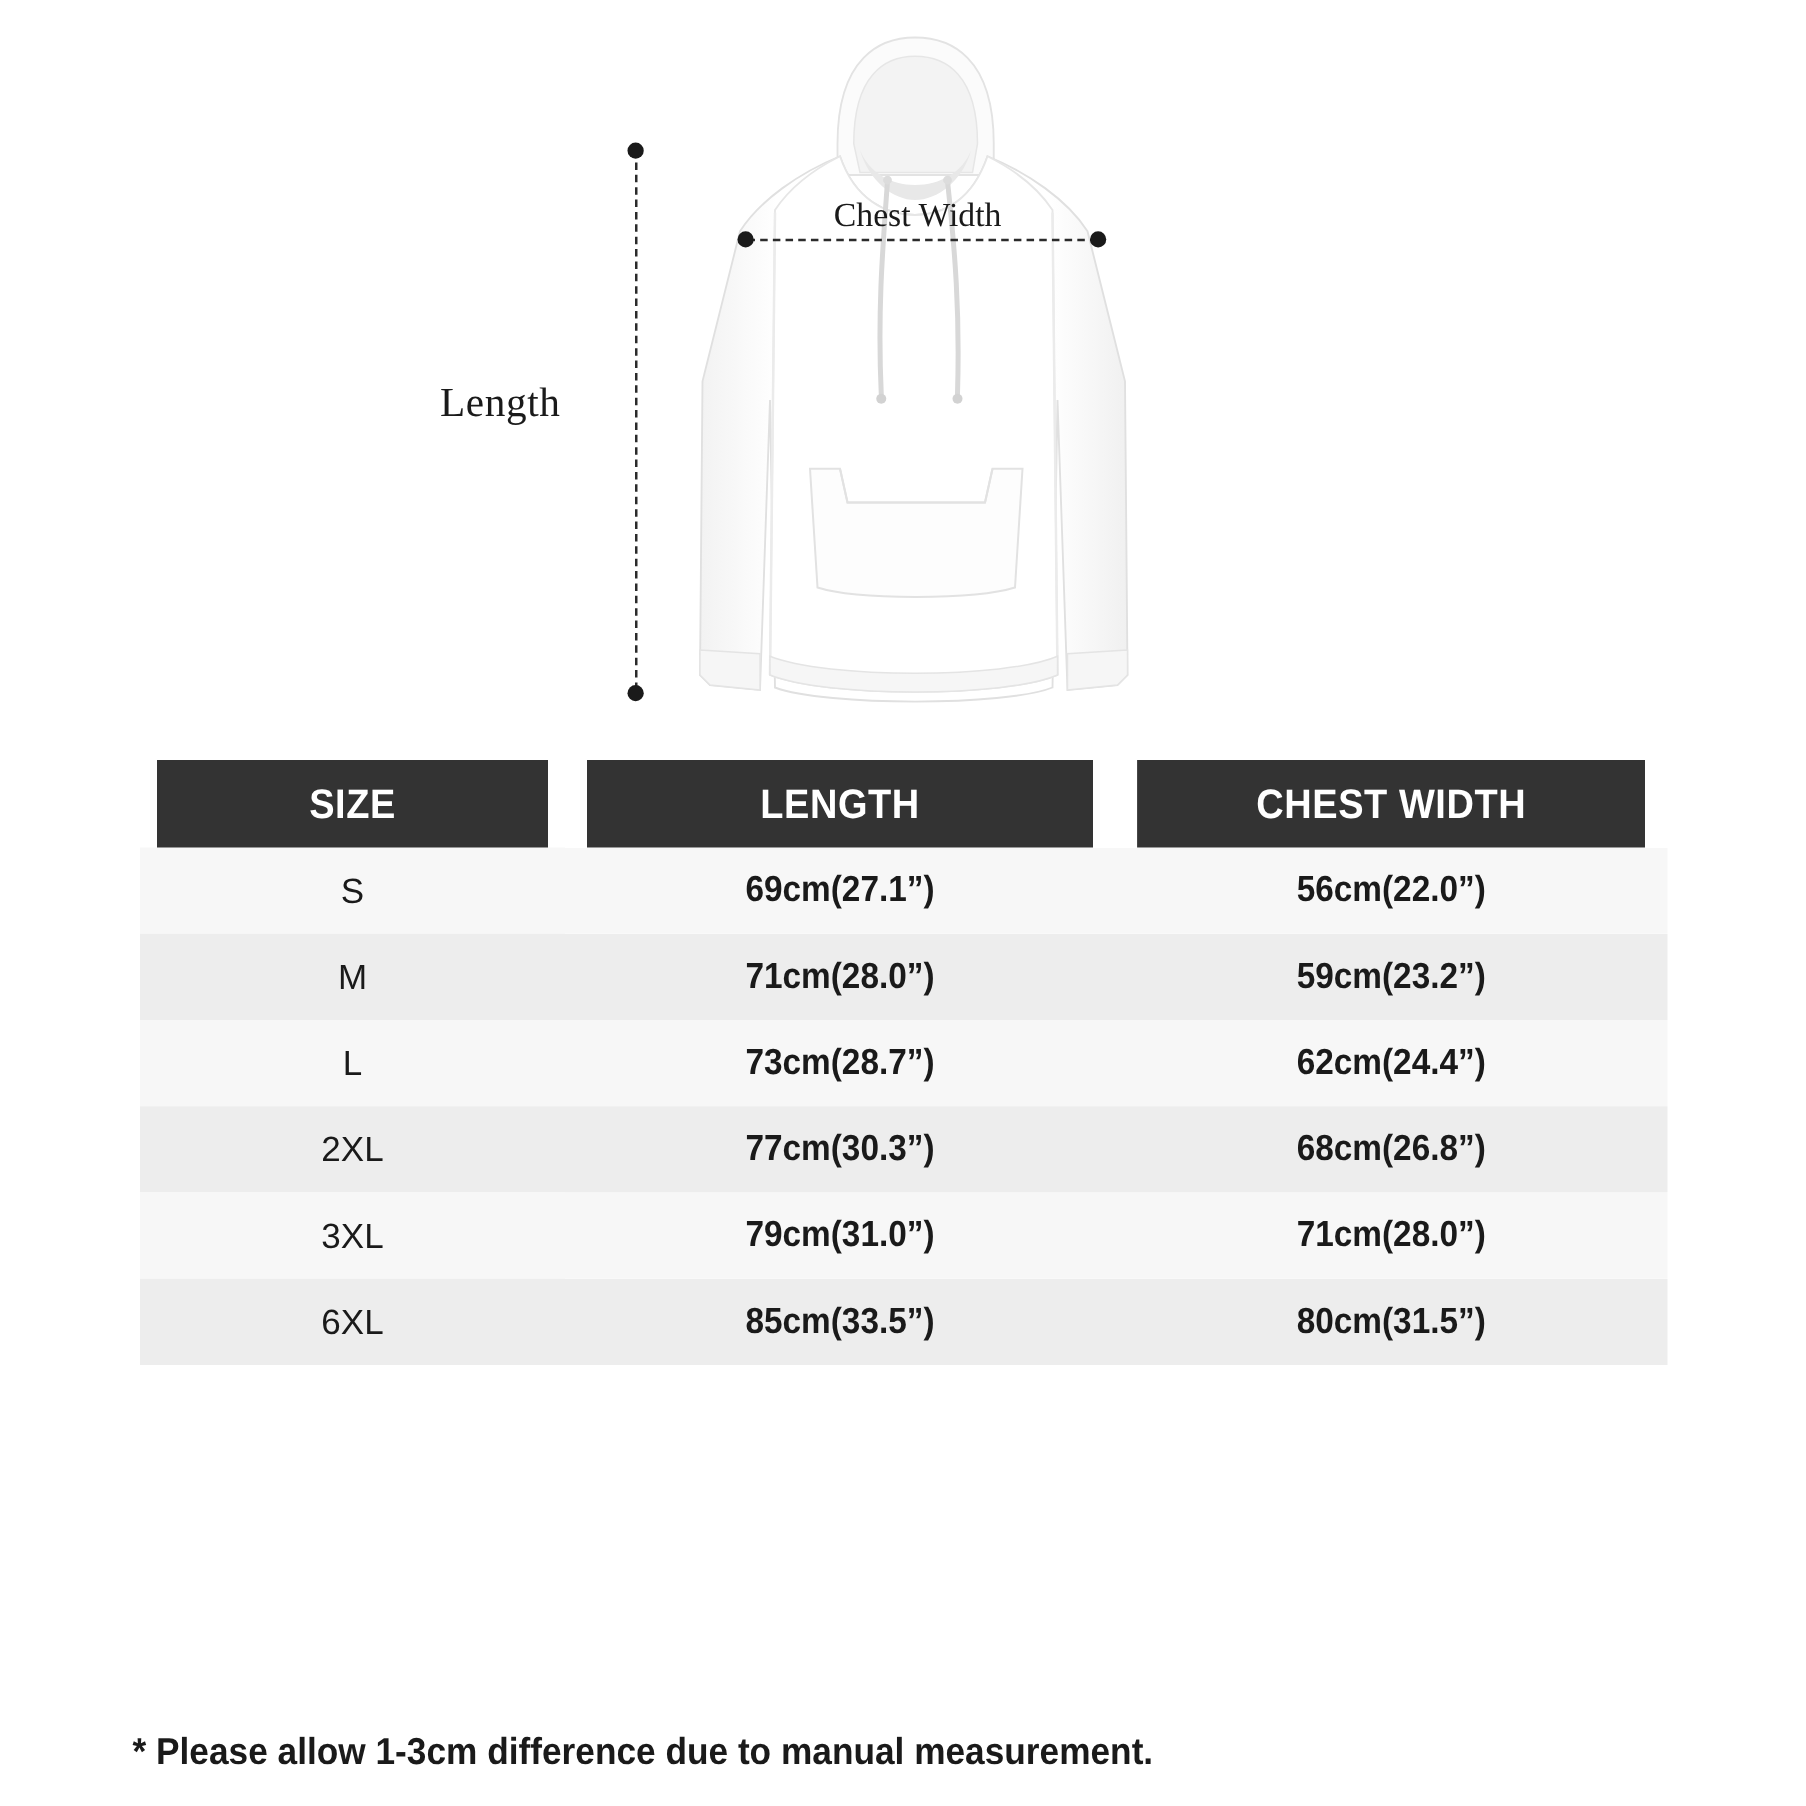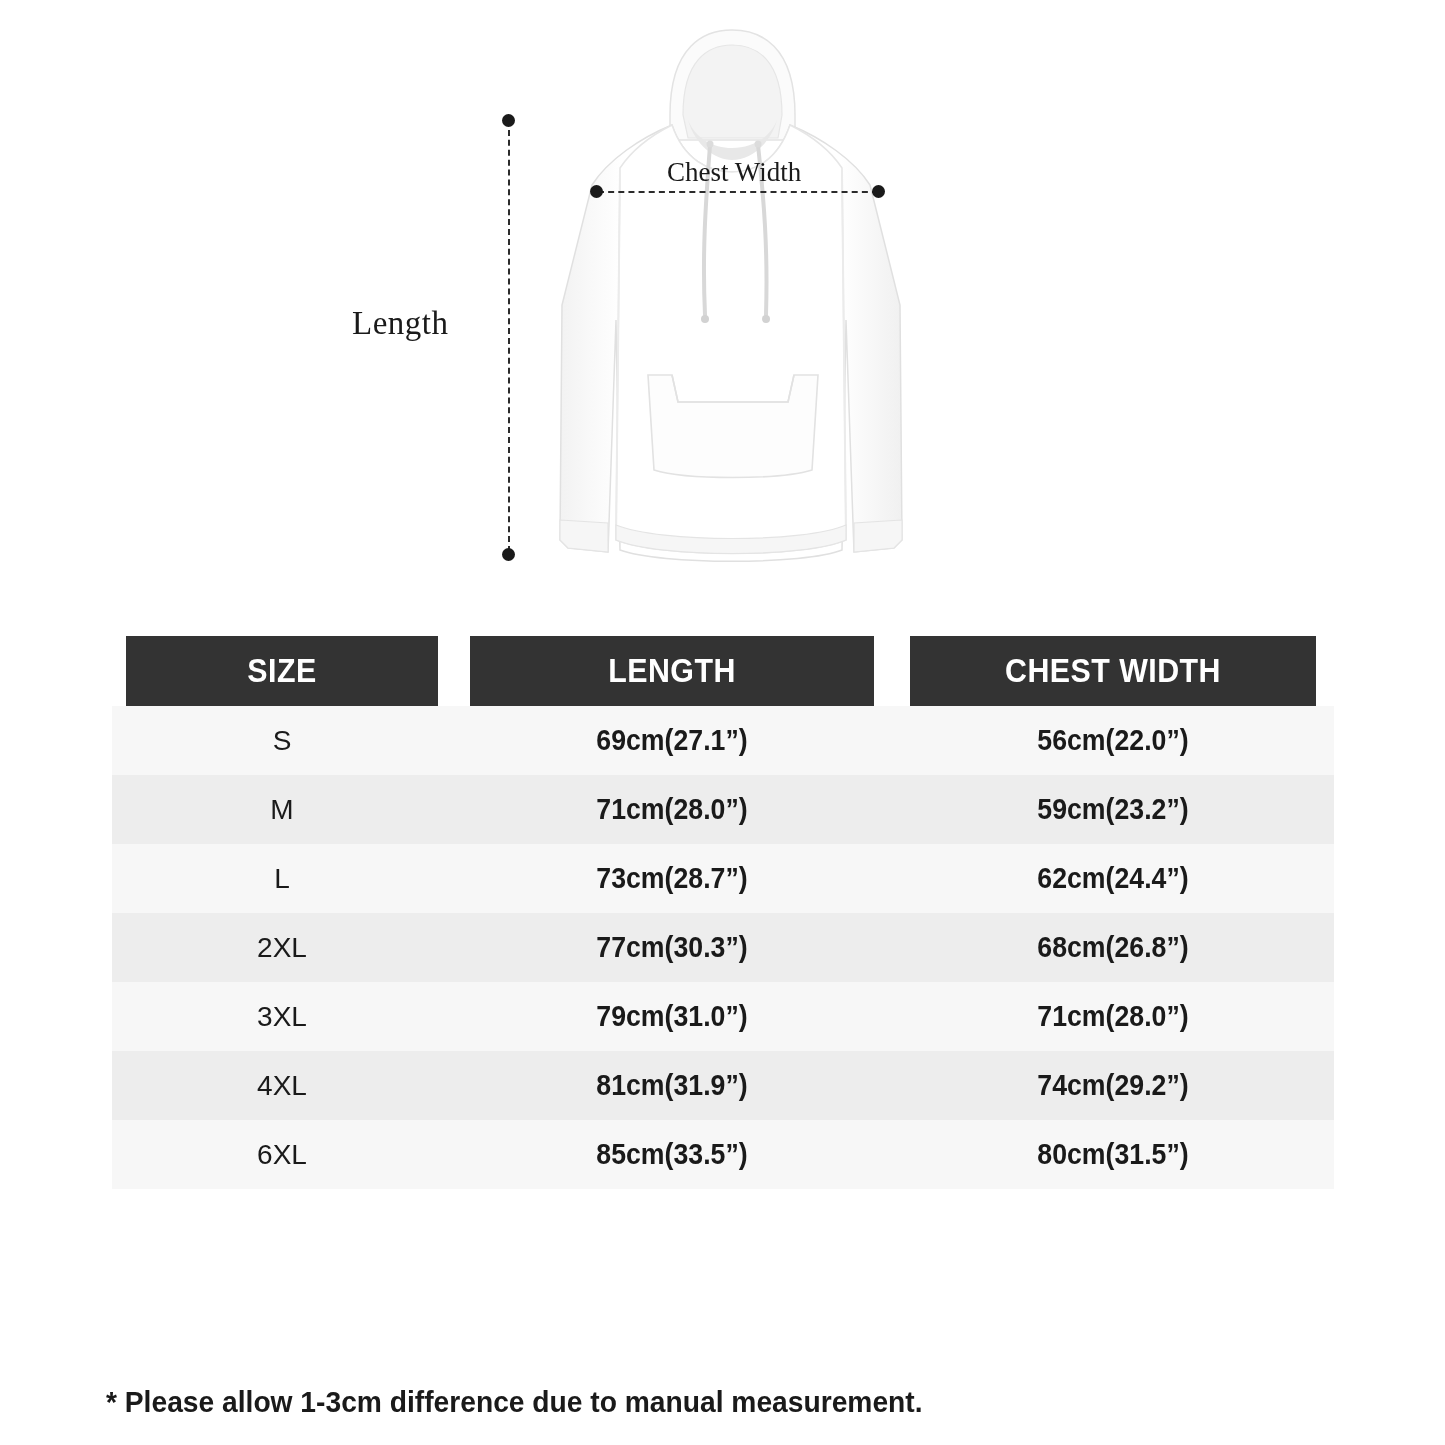--- a/index.html
+++ b/index.html
@@ -96,21 +96,20 @@
   }
 
   
   #size-table {
     position: absolute;
     left: 112px;
     top: 608px;
     width: 1222px;
     border-collapse: collapse;
     table-layout: fixed;
-    margin-top: 28px;
   }
   #size-table th {
     background: #333333;
     color: #ffffff;
     font-family: "Liberation Sans Narrow", "Liberation Sans", sans-serif;
     font-weight: bold;
     font-size: 33px;
     letter-spacing: 0.5px;
     height: 68px;
     text-align: center;
@@ -249,25 +248,20 @@
       <td class="size-cell">2XL</td>
       <td>77cm(30.3”)</td>
       <td>68cm(26.8”)</td>
     </tr>
     <tr>
       <td class="size-cell">3XL</td>
       <td>79cm(31.0”)</td>
       <td>71cm(28.0”)</td>
     </tr>
     <tr>
-      <td class="size-cell">4XL</td>
-      <td>81cm(31.9”)</td>
-      <td>74cm(29.2”)</td>
-    </tr>
-    <tr>
       <td class="size-cell">6XL</td>
       <td>85cm(33.5”)</td>
       <td>80cm(31.5”)</td>
     </tr>
   </tbody>
 </table>
 
 <div id="footnote">* Please allow 1-3cm difference due to manual measurement.</div>
 
 </body></html>

